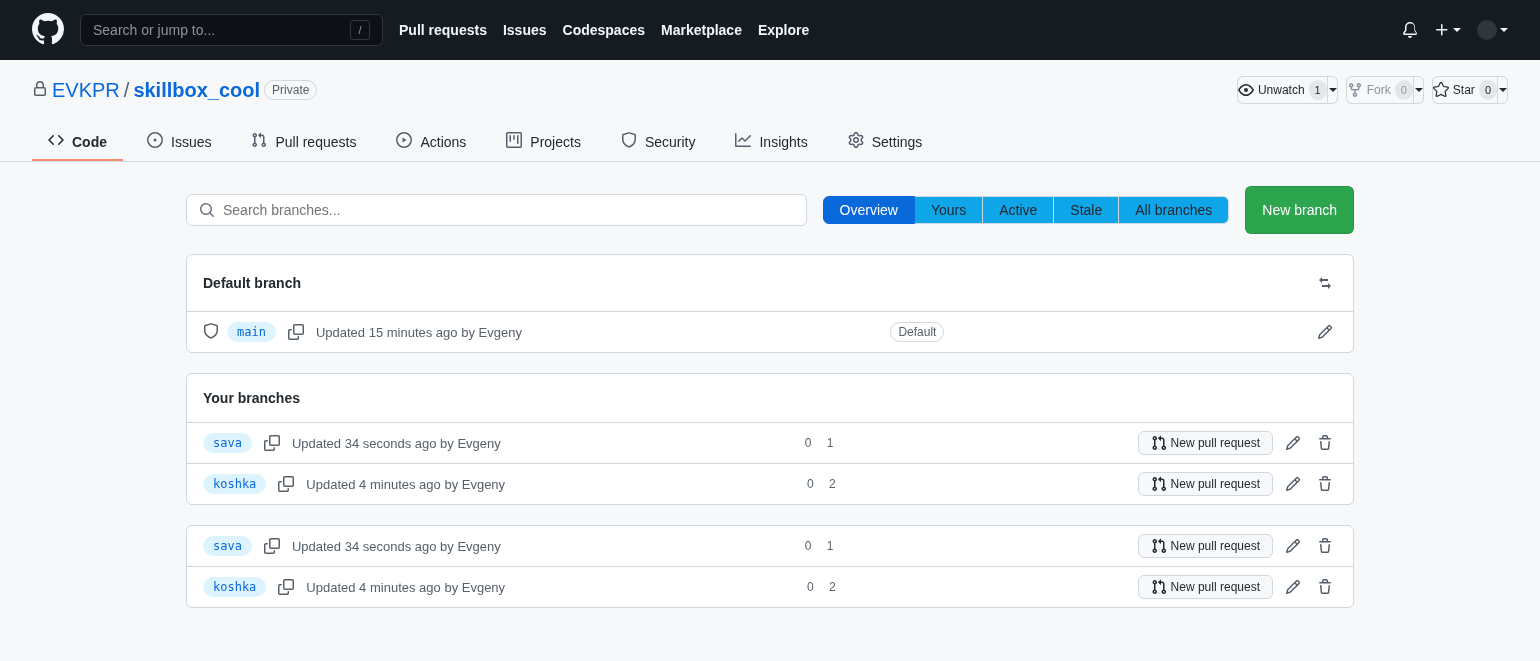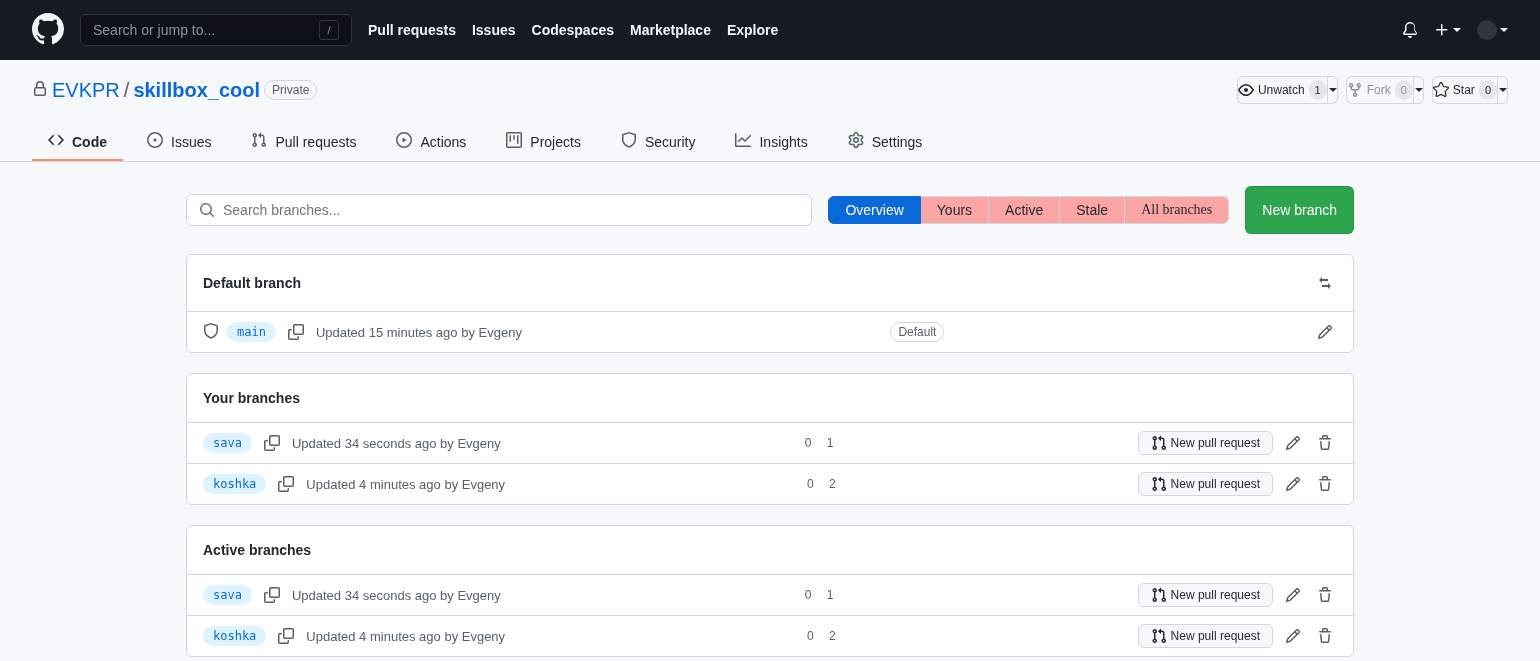--- a/index.html
+++ b/index.html
@@ -2,21 +2,21 @@
 <html><head>
 <meta charset="utf-8">
 <style>
   * { box-sizing: border-box; margin: 0; padding: 0; }
   body { font-family: -apple-system, BlinkMacSystemFont, "Segoe UI", Helvetica, Arial, sans-serif; background: #f6f8fa; color: #24292f; font-size: 14px; }
   a { text-decoration: none; }
   
   
   .gh-header { background: #161b22; padding: 16px 32px; display: flex; align-items: center; height: 60px; }
   .gh-logo { color: #f0f6fc; margin-right: 16px; }
-  .gh-search { background: #0d1117; border: 1px solid #30363d; border-radius: 6px; padding: 5px 12px; width: 272px; color: #c9d1d9; display: flex; align-items: center; justify-content: space-between; font-size: 14px; gap: 34px; }
+  .gh-search { background: #0d1117; border: 1px solid #30363d; border-radius: 6px; padding: 5px 12px; width: 303px; color: #c9d1d9; display: flex; align-items: center; justify-content: space-between; font-size: 14px; gap: 34px; }
   .gh-search .placeholder { color: #8b949e; }
   .gh-search .slash { border: 1px solid #30363d; border-radius: 3px; width: 20px; height: 20px; display: inline-flex; align-items: center; justify-content: center; font-size: 11px; color: #8b949e; }
   .gh-nav { display: flex; gap: 16px; margin-left: 16px; }
   .gh-nav a { color: #f0f6fc; font-weight: 600; font-size: 14px; }
   .gh-header-actions { margin-left: auto; display: flex; gap: 16px; align-items: center; color: #f0f6fc; }
   .gh-header-actions .avatar { width: 20px; height: 20px; border-radius: 50%; background: #30363d; display:inline-block;}
   .caret { margin-left: 1px; display:inline-block; width:0; height:0; border-left:4px solid transparent; border-right:4px solid transparent; border-top:4px solid currentColor;}
   .gh-header-actions .action-item { display:flex; align-items:center; gap:2px;}
   
   
@@ -42,23 +42,23 @@
   .repo-tab .icon { color: #57606a; }
   .repo-tab.selected .icon { color: #24292f; }
 
   
   .main { max-width: 1232px; margin: 24px auto; padding: 0 32px; }
   
   .filter-row { display: flex; align-items: center; margin-bottom: 20px; }
   .search-branches { flex: 1; background: #fff; border: 1px solid #d0d7de; border-radius: 6px; padding: 15px 12px; display: flex; align-items: center; gap: 8px; color: #6e7781; font-size: 14px; height: 20px; margin-right: 16px;}
   .search-branches input { border:none; outline:none; flex:1; font-size:14px; }
   .view-tabs { display: flex; }
-  .view-tab { padding: 5px 16px; border: 1px solid #d0d7de; font-size: 14px; background: #fca5a5; cursor: pointer; border-left-width:0;}
+  .view-tab { padding: 5px 16px; border: 1px solid #d0d7de; font-size: 14px; background: #0ea5e9; cursor: pointer; border-left-width:0;}
   .view-tab:first-child { border-left-width:1px; border-top-left-radius:6px; border-bottom-left-radius:6px;}
-  .view-tab:last-child { border-top-right-radius:6px; border-bottom-right-radius:6px;font-family:Liberation Serif, serif;}
+  .view-tab:last-child { border-top-right-radius:6px; border-bottom-right-radius:6px;}
   .view-tab.selected { background: #0969da; color: #fff; border-color: #0969da; }
   .btn-primary { background: #2da44e; color: #fff; border: 1px solid rgba(27,31,36,.15); border-radius: 6px; padding: 15px 16px; font-size: 14px; font-weight: 500; margin-left: 16px; cursor: pointer; }
 
   .branch-section { background: #fff; border: 1px solid #d0d7de; border-radius: 6px; margin-bottom: 20px; margin-top: 9px; }
   .branch-section-header { padding: 16px; font-weight: 600; font-size: 14px; border-bottom: 1px solid #d0d7de; display:flex; align-items:center; justify-content:space-between;}
   .branch-row { padding: 8px 16px; display: flex; align-items: center; border-top: 1px solid #d0d7de; }
   .branch-section-header + .branch-row { border-top: none; }
   .branch-row:first-of-type { border-top: none; }
   .branch-name { font-family: ui-monospace, SFMono-Regular, Menlo, monospace; font-size: 12px; color: #0969da; background: #ddf4ff; padding: 0 10px; border-radius: 10px; line-height: 20px; }
   .branch-meta { color: #57606a; font-size: 13px; margin-left: 8px; }
@@ -337,23 +337,20 @@
             </span>
             <span class="icon-btn">
               <svg width="16" height="16" viewBox="0 0 16 16">
                 <path fill-rule="evenodd" d="M6.5 1.75a.25.25 0 01.25-.25h2.5a.25.25 0 01.25.25V3h-3V1.75zm4.5 0V3h2.25a.75.75 0 010 1.5H2.75a.75.75 0 010-1.5H5V1.75C5 .784 5.784 0 6.75 0h2.5C10.216 0 11 .784 11 1.75zM4.496 6.675a.75.75 0 10-1.492.15l.66 6.6A1.75 1.75 0 005.405 15h5.19c.9 0 1.652-.681 1.741-1.576l.66-6.6a.75.75 0 00-1.492-.149l-.66 6.6a.25.25 0 01-.249.225h-5.19a.25.25 0 01-.249-.225l-.66-6.6z"></path>
               </svg>
             </span>
           </div>
         </div>
       </div>
       <div class="branch-section">
-        <div class="branch-section-header">
-          <span>Active branches</span>
-        </div>
         <div class="branch-row">
           <a href="#" class="branch-name">sava</a>
           <span class="icon-btn" style="margin-left:8px">
             <svg width="16" height="16" viewBox="0 0 16 16">
               <path fill-rule="evenodd" d="M0 6.75C0 5.784.784 5 1.75 5h1.5a.75.75 0 010 1.5h-1.5a.25.25 0 00-.25.25v7.5c0 .138.112.25.25.25h7.5a.25.25 0 00.25-.25v-1.5a.75.75 0 011.5 0v1.5A1.75 1.75 0 019.25 16h-7.5A1.75 1.75 0 010 14.25v-7.5z"></path>
               <path fill-rule="evenodd" d="M5 1.75C5 .784 5.784 0 6.75 0h7.5C15.216 0 16 .784 16 1.75v7.5A1.75 1.75 0 0114.25 11h-7.5A1.75 1.75 0 015 9.25v-7.5zm1.75-.25a.25.25 0 00-.25.25v7.5c0 .138.112.25.25.25h7.5a.25.25 0 00.25-.25v-7.5a.25.25 0 00-.25-.25h-7.5z"></path>
             </svg>
           </span>
           <span class="branch-meta">Updated 34 seconds ago by Evgeny</span>
           <div class="branch-center">

